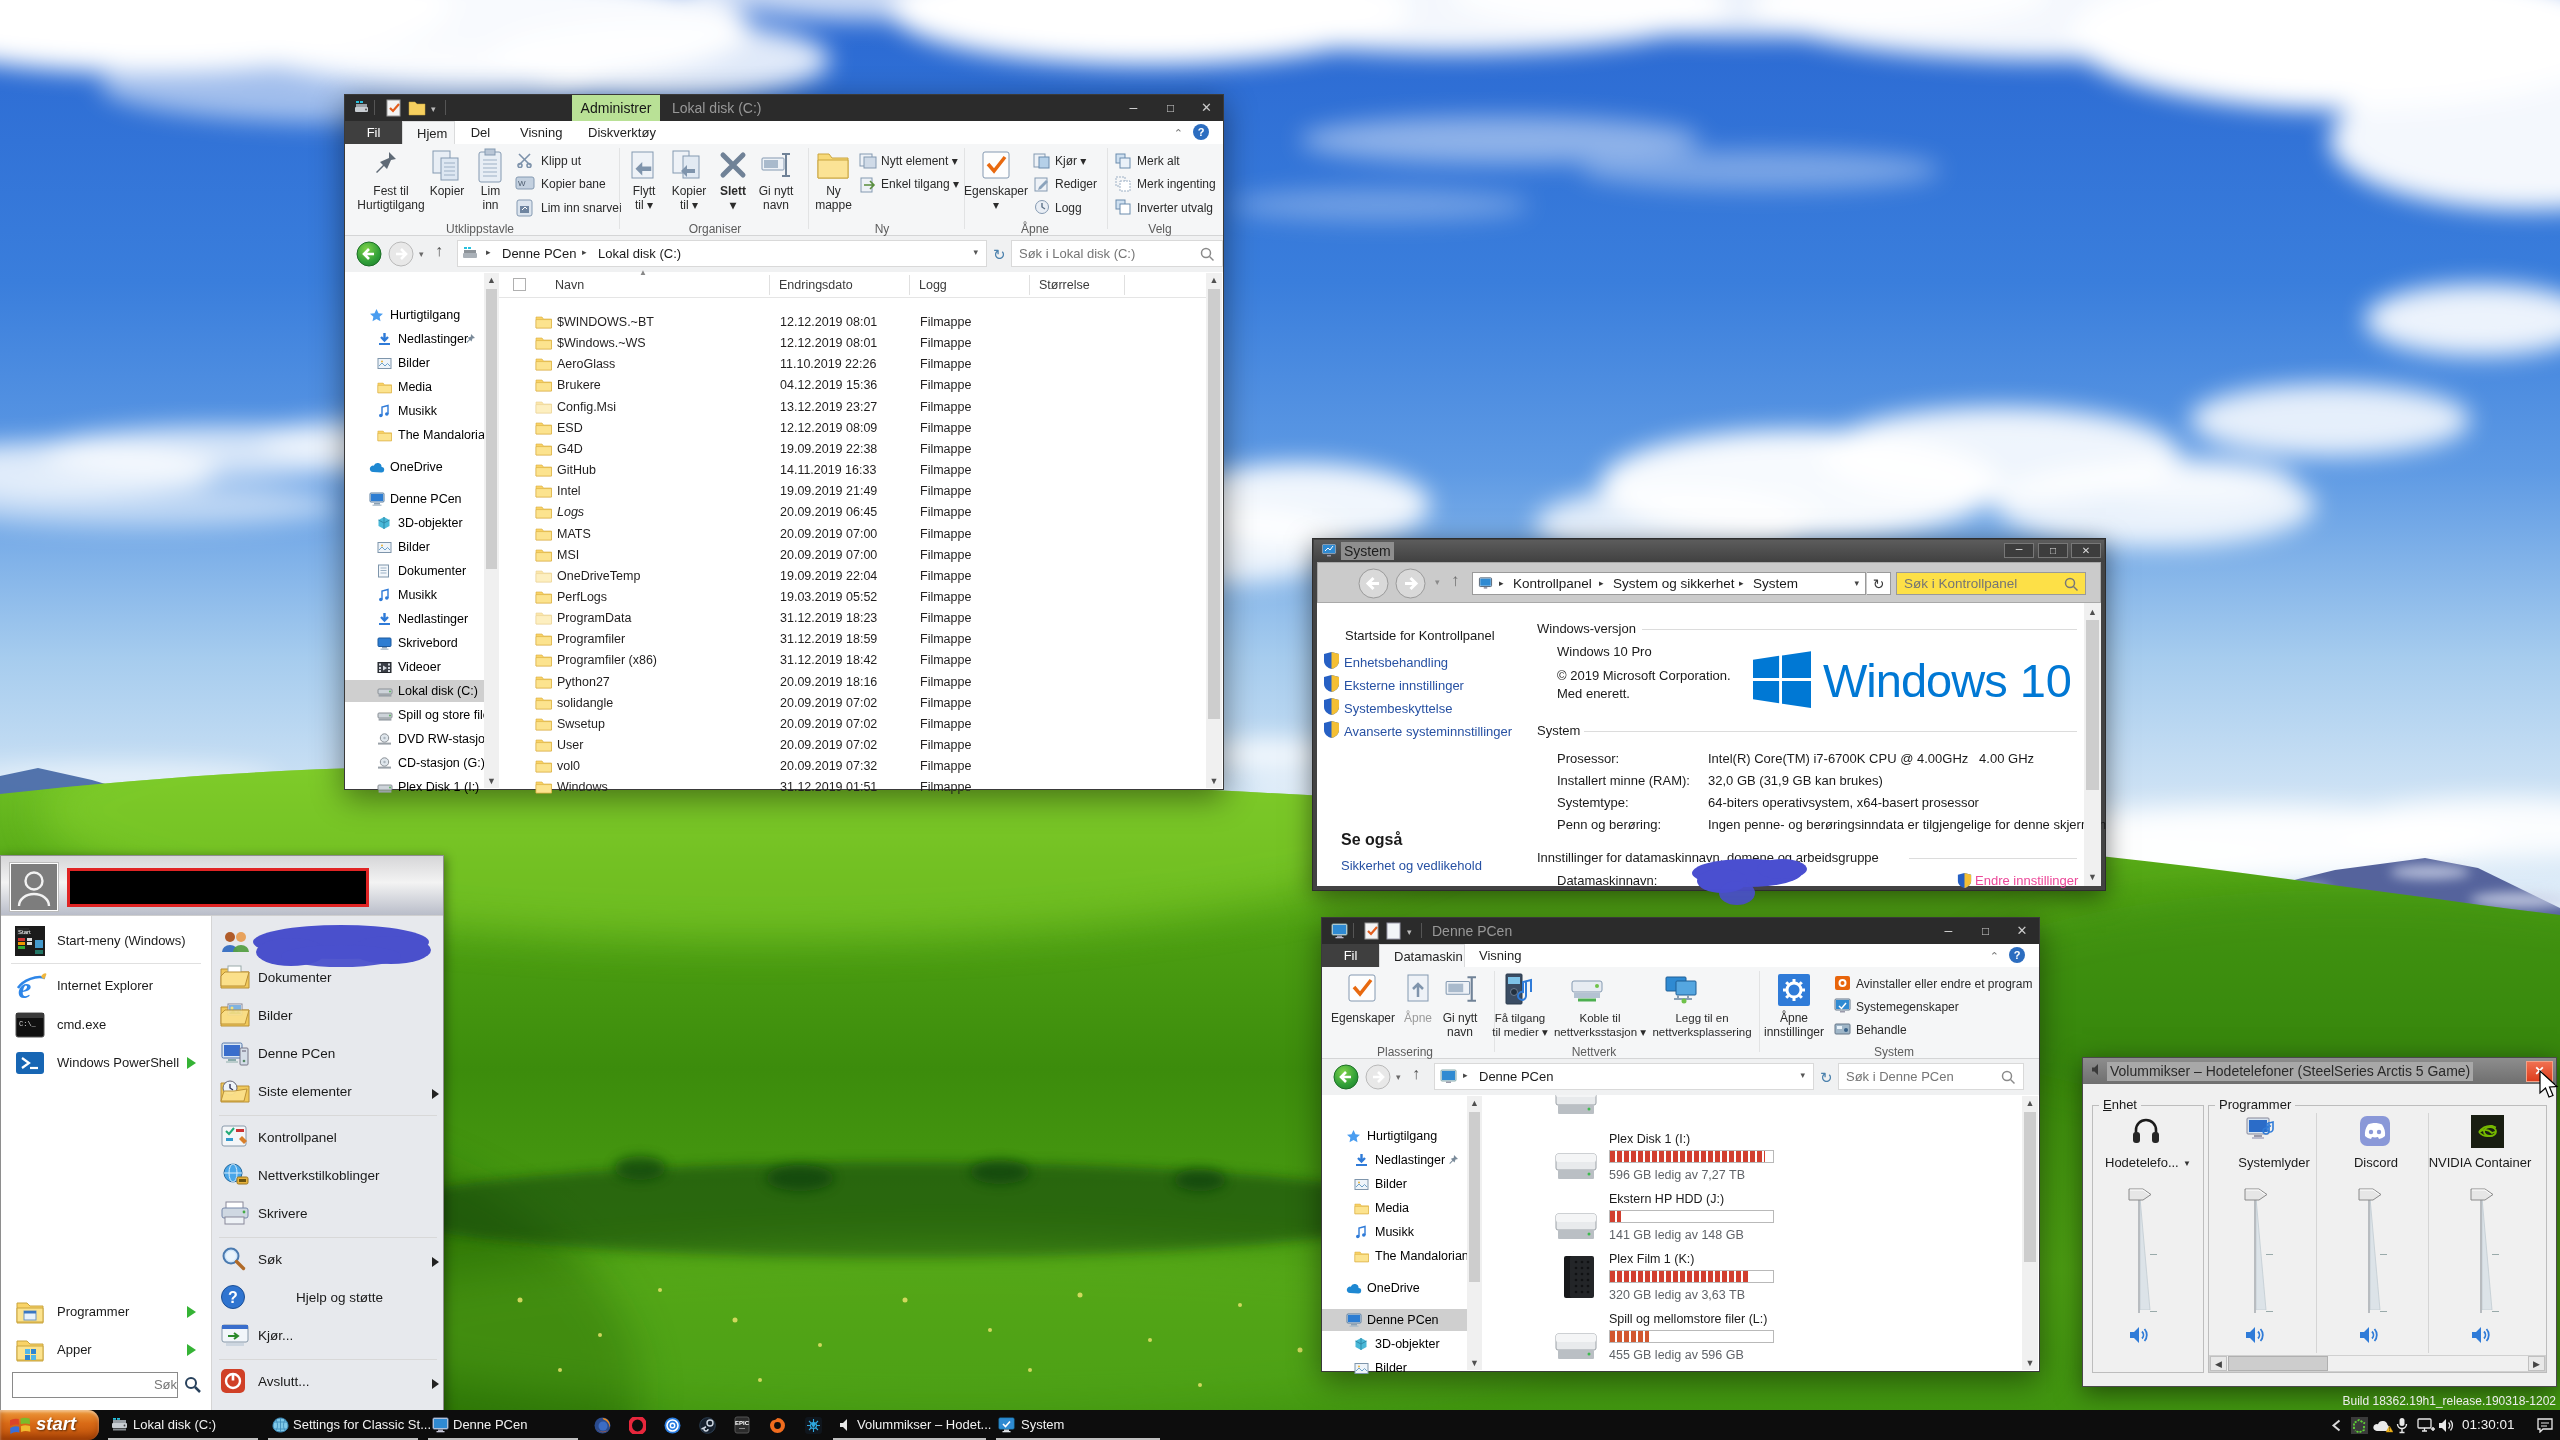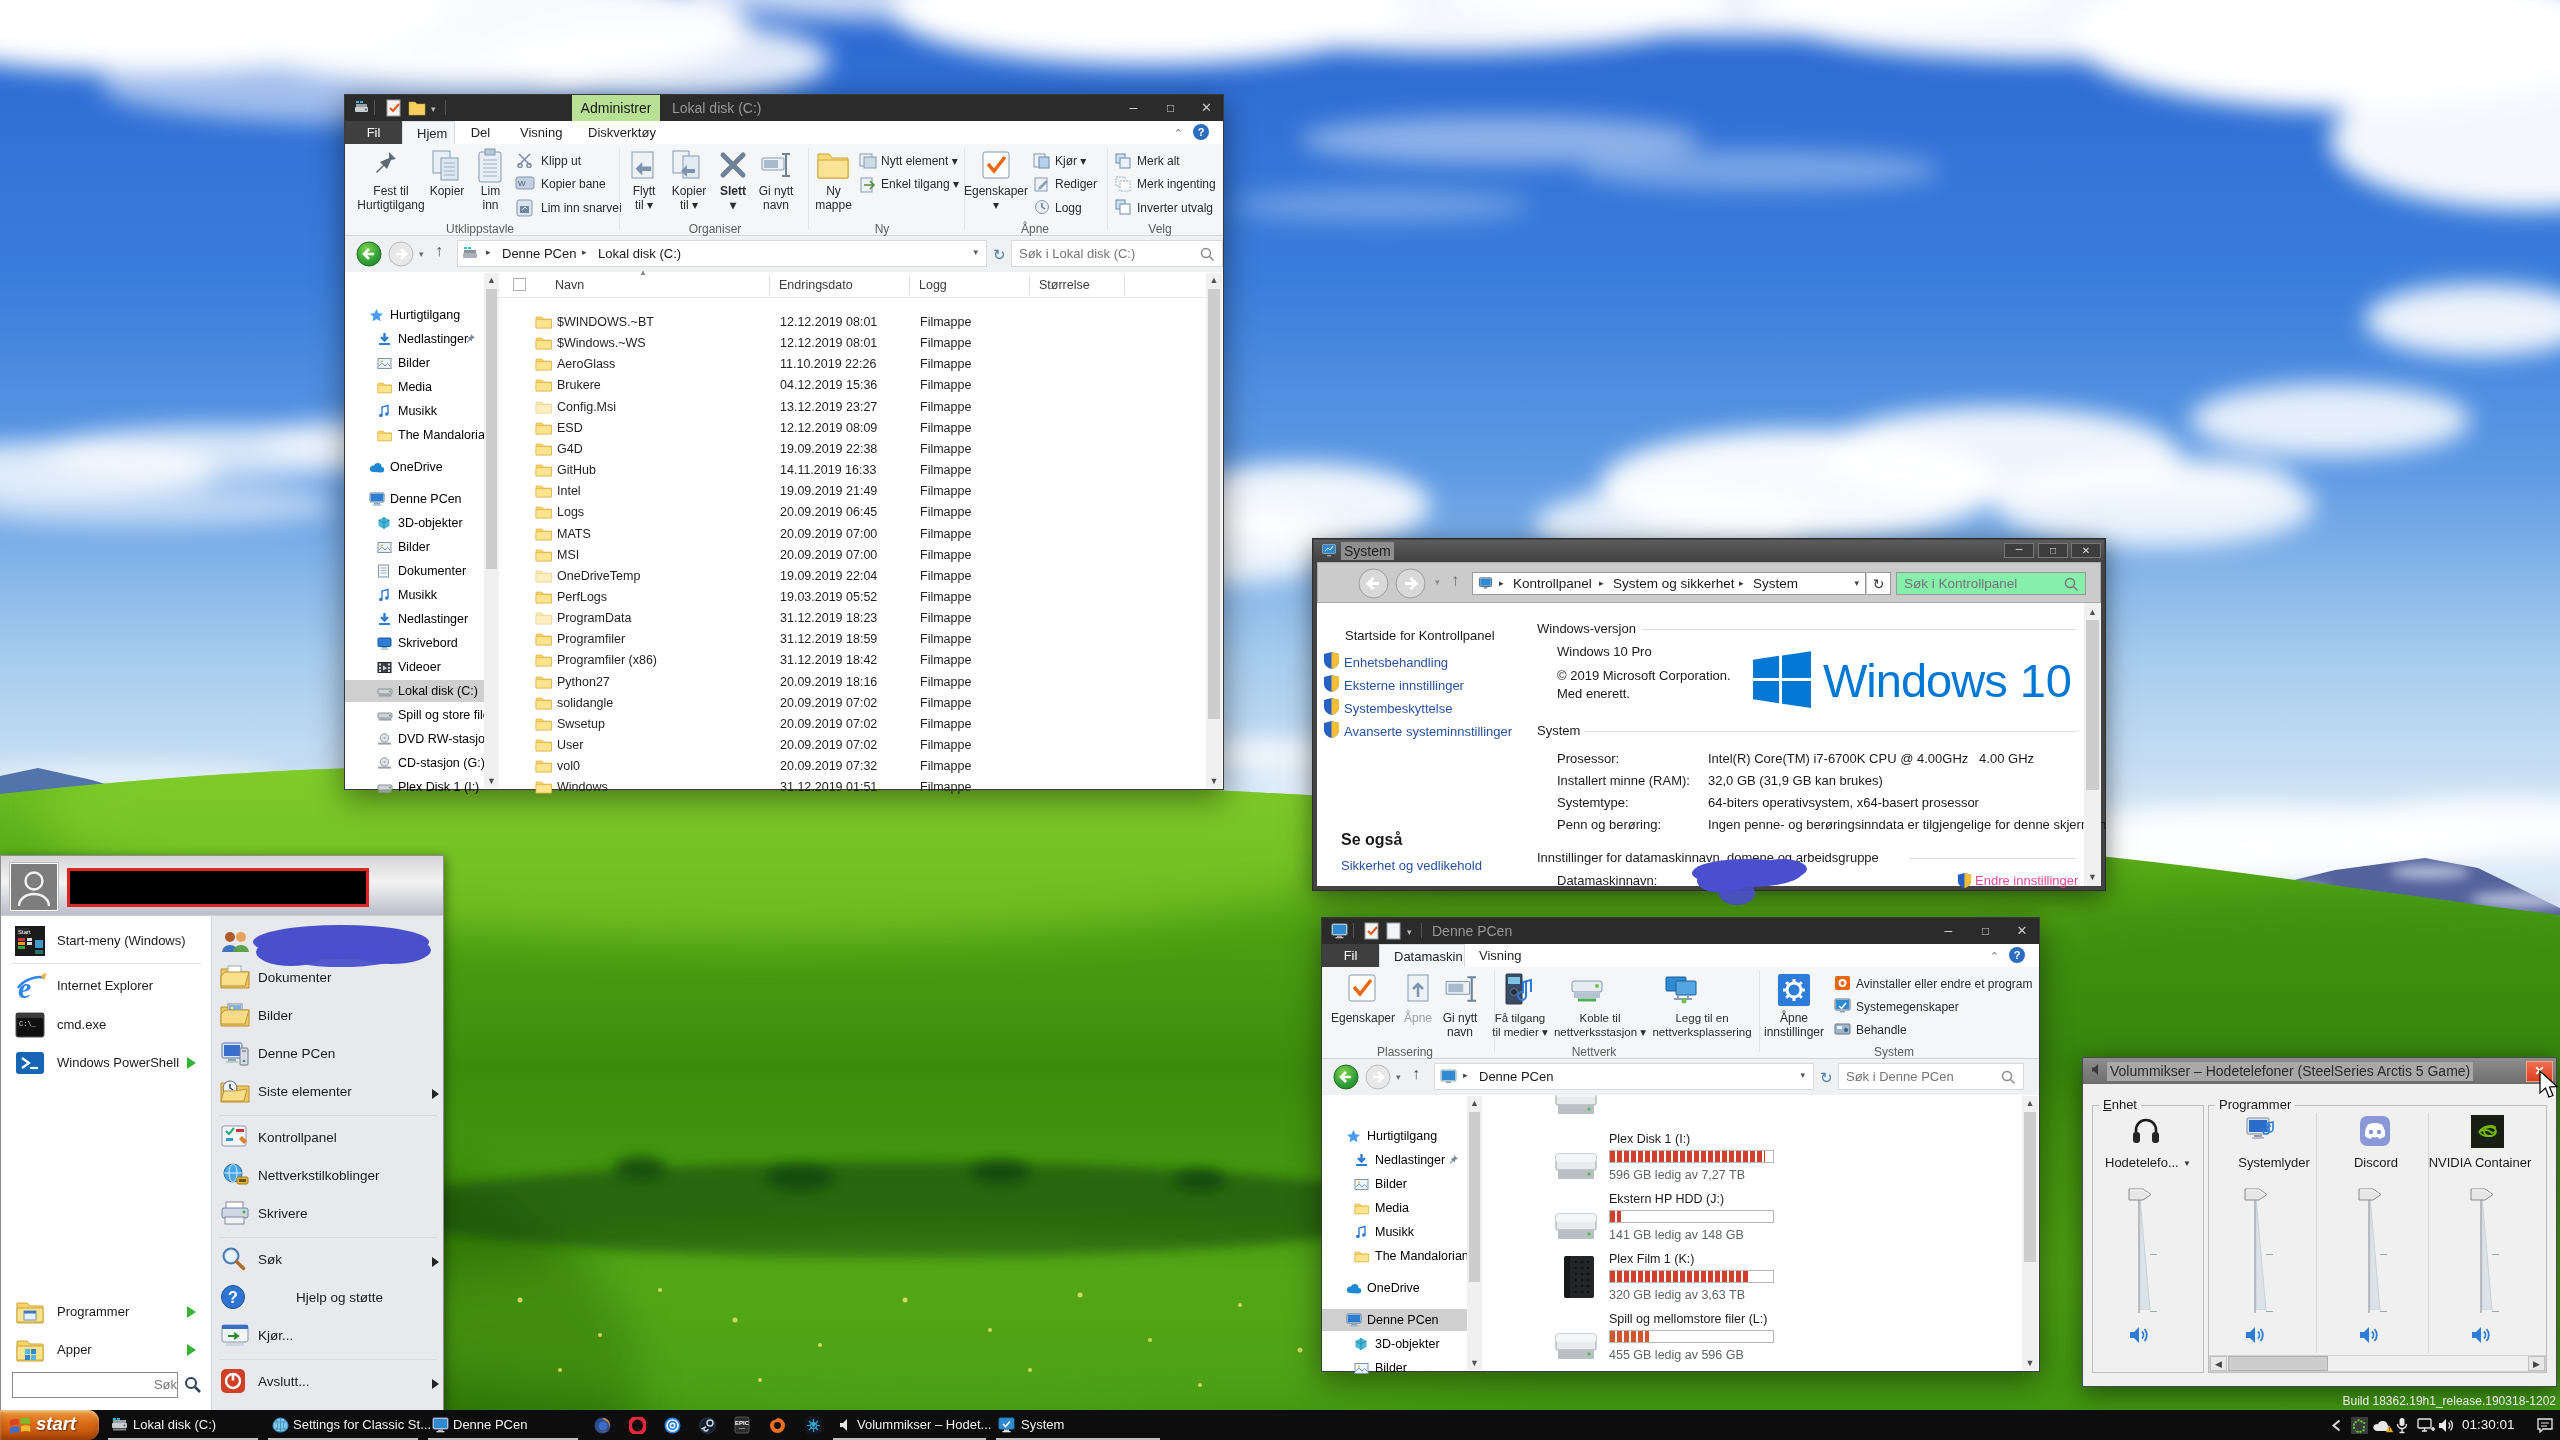--- a/index.html
+++ b/index.html
@@ -580,21 +580,21 @@
           </svg>
           <div class="abs" style="left:58px;top:0;">Intel</div>
           <div class="abs" style="left:281px;top:0;">19.09.2019 21:49</div>
           <div class="abs" style="left:421px;top:0;">Filmappe</div>
         </div>
 <div class="lrow" style="left:0;top:207.35px;">
           <svg class="abs" style="left:36px;top:0px;" width="17" height="14" viewBox="0 0 17 14">
             <path d="M1 2 h6 l1.5 2 h8 v9 h-15.5 z" fill="#f9d367" stroke="#d9ac3c" stroke-width=".6"></path>
             <path d="M1 4.6 h15.5 v8.4 h-15.5 z" fill="#fce38e" stroke="#d9ac3c" stroke-width=".6"></path>
           </svg>
-          <div class="abs" style="left:58px;top:0;">Logs</div>
+          <div class="abs" style="left:58px;top:0;font-style:italic;">Logs</div>
           <div class="abs" style="left:281px;top:0;">20.09.2019 06:45</div>
           <div class="abs" style="left:421px;top:0;">Filmappe</div>
         </div>
 <div class="lrow" style="left:0;top:228.5px;">
           <svg class="abs" style="left:36px;top:0px;" width="17" height="14" viewBox="0 0 17 14">
             <path d="M1 2 h6 l1.5 2 h8 v9 h-15.5 z" fill="#f9d367" stroke="#d9ac3c" stroke-width=".6"></path>
             <path d="M1 4.6 h15.5 v8.4 h-15.5 z" fill="#fce38e" stroke="#d9ac3c" stroke-width=".6"></path>
           </svg>
           <div class="abs" style="left:58px;top:0;">MATS</div>
           <div class="abs" style="left:281px;top:0;">20.09.2019 07:00</div>
@@ -752,21 +752,21 @@
         </svg>
    <div class="abs" style="left:26px;top:5px;color:#333;font-size:9px;">▸</div>
    <div class="abs" style="left:40px;top:3px;">Kontrollpanel</div>
    <div class="abs" style="left:126px;top:5px;color:#333;font-size:9px;">▸</div>
    <div class="abs" style="left:140px;top:3px;">System og sikkerhet</div>
    <div class="abs" style="left:266px;top:5px;color:#333;font-size:9px;">▸</div>
    <div class="abs" style="left:280px;top:3px;">System</div>
    <div class="abs" style="right:6px;top:5px;color:#444;font-size:9px;">▾</div>
   </div>
   <div class="abs" style="left:549px;top:9px;width:24px;height:23px;background:#fff;border:1px solid #9a9a9a;border-left:none;color:#3b3b3b;text-align:center;line-height:22px;font-size:14px;">↻</div>
-  <div class="abs" style="left:578px;top:9px;width:190px;height:23px;background:#86efac;border:1px solid #9a9a9a;font-size:13.5px;text-align:right;">
+  <div class="abs" style="left:578px;top:9px;width:190px;height:23px;background:#fde047;border:1px solid #9a9a9a;font-size:13.5px;text-align:right;">
    <div class="abs srch" style="left:7px;top:3px;">Søk i Kontrollpanel</div>
    <svg class="abs" style="right:6px;top:4px" width="15" height="15" viewBox="0 0 15 15">
           <circle cx="6" cy="6" r="4.5" fill="none" stroke="#777" stroke-width="1.5"></circle>
           <path d="M9.5 9.5 l4 4" stroke="#777" stroke-width="1.5"></path>
         </svg>
   </div>
  </div>
 
  <div class="abs" style="left:4px;top:64px;right:4px;bottom:4px;background:#fff;">
 

